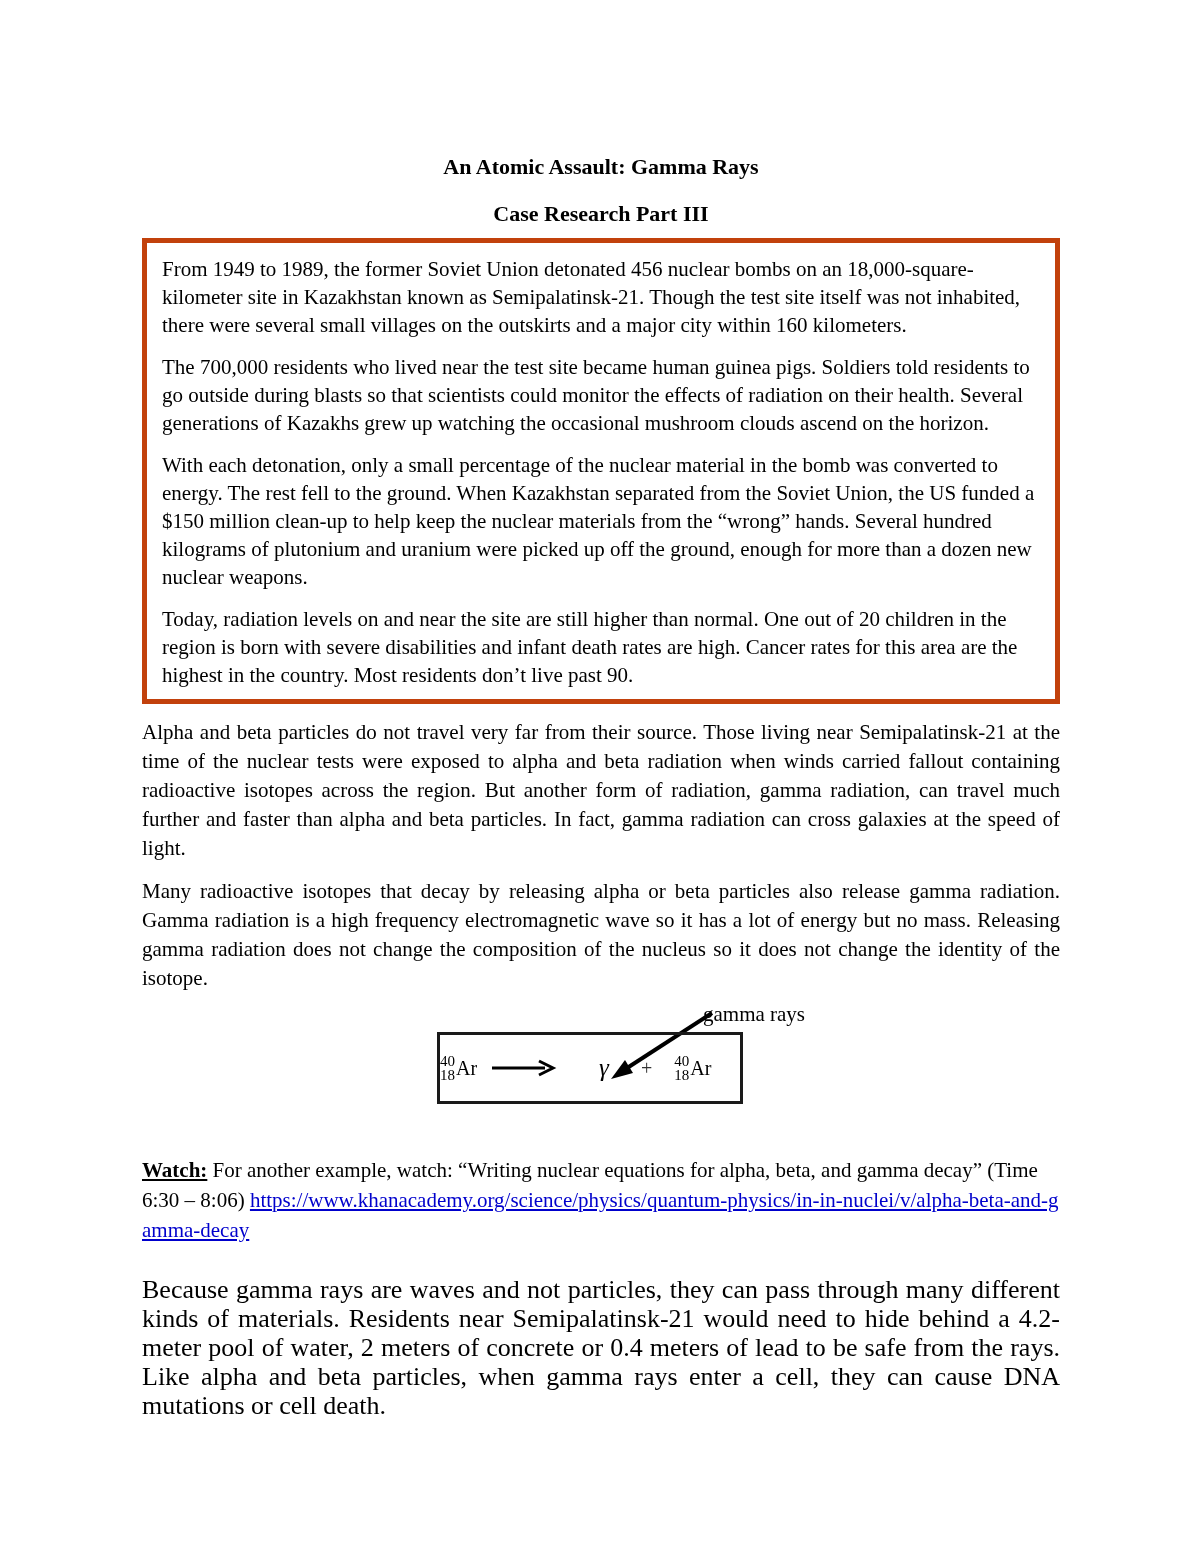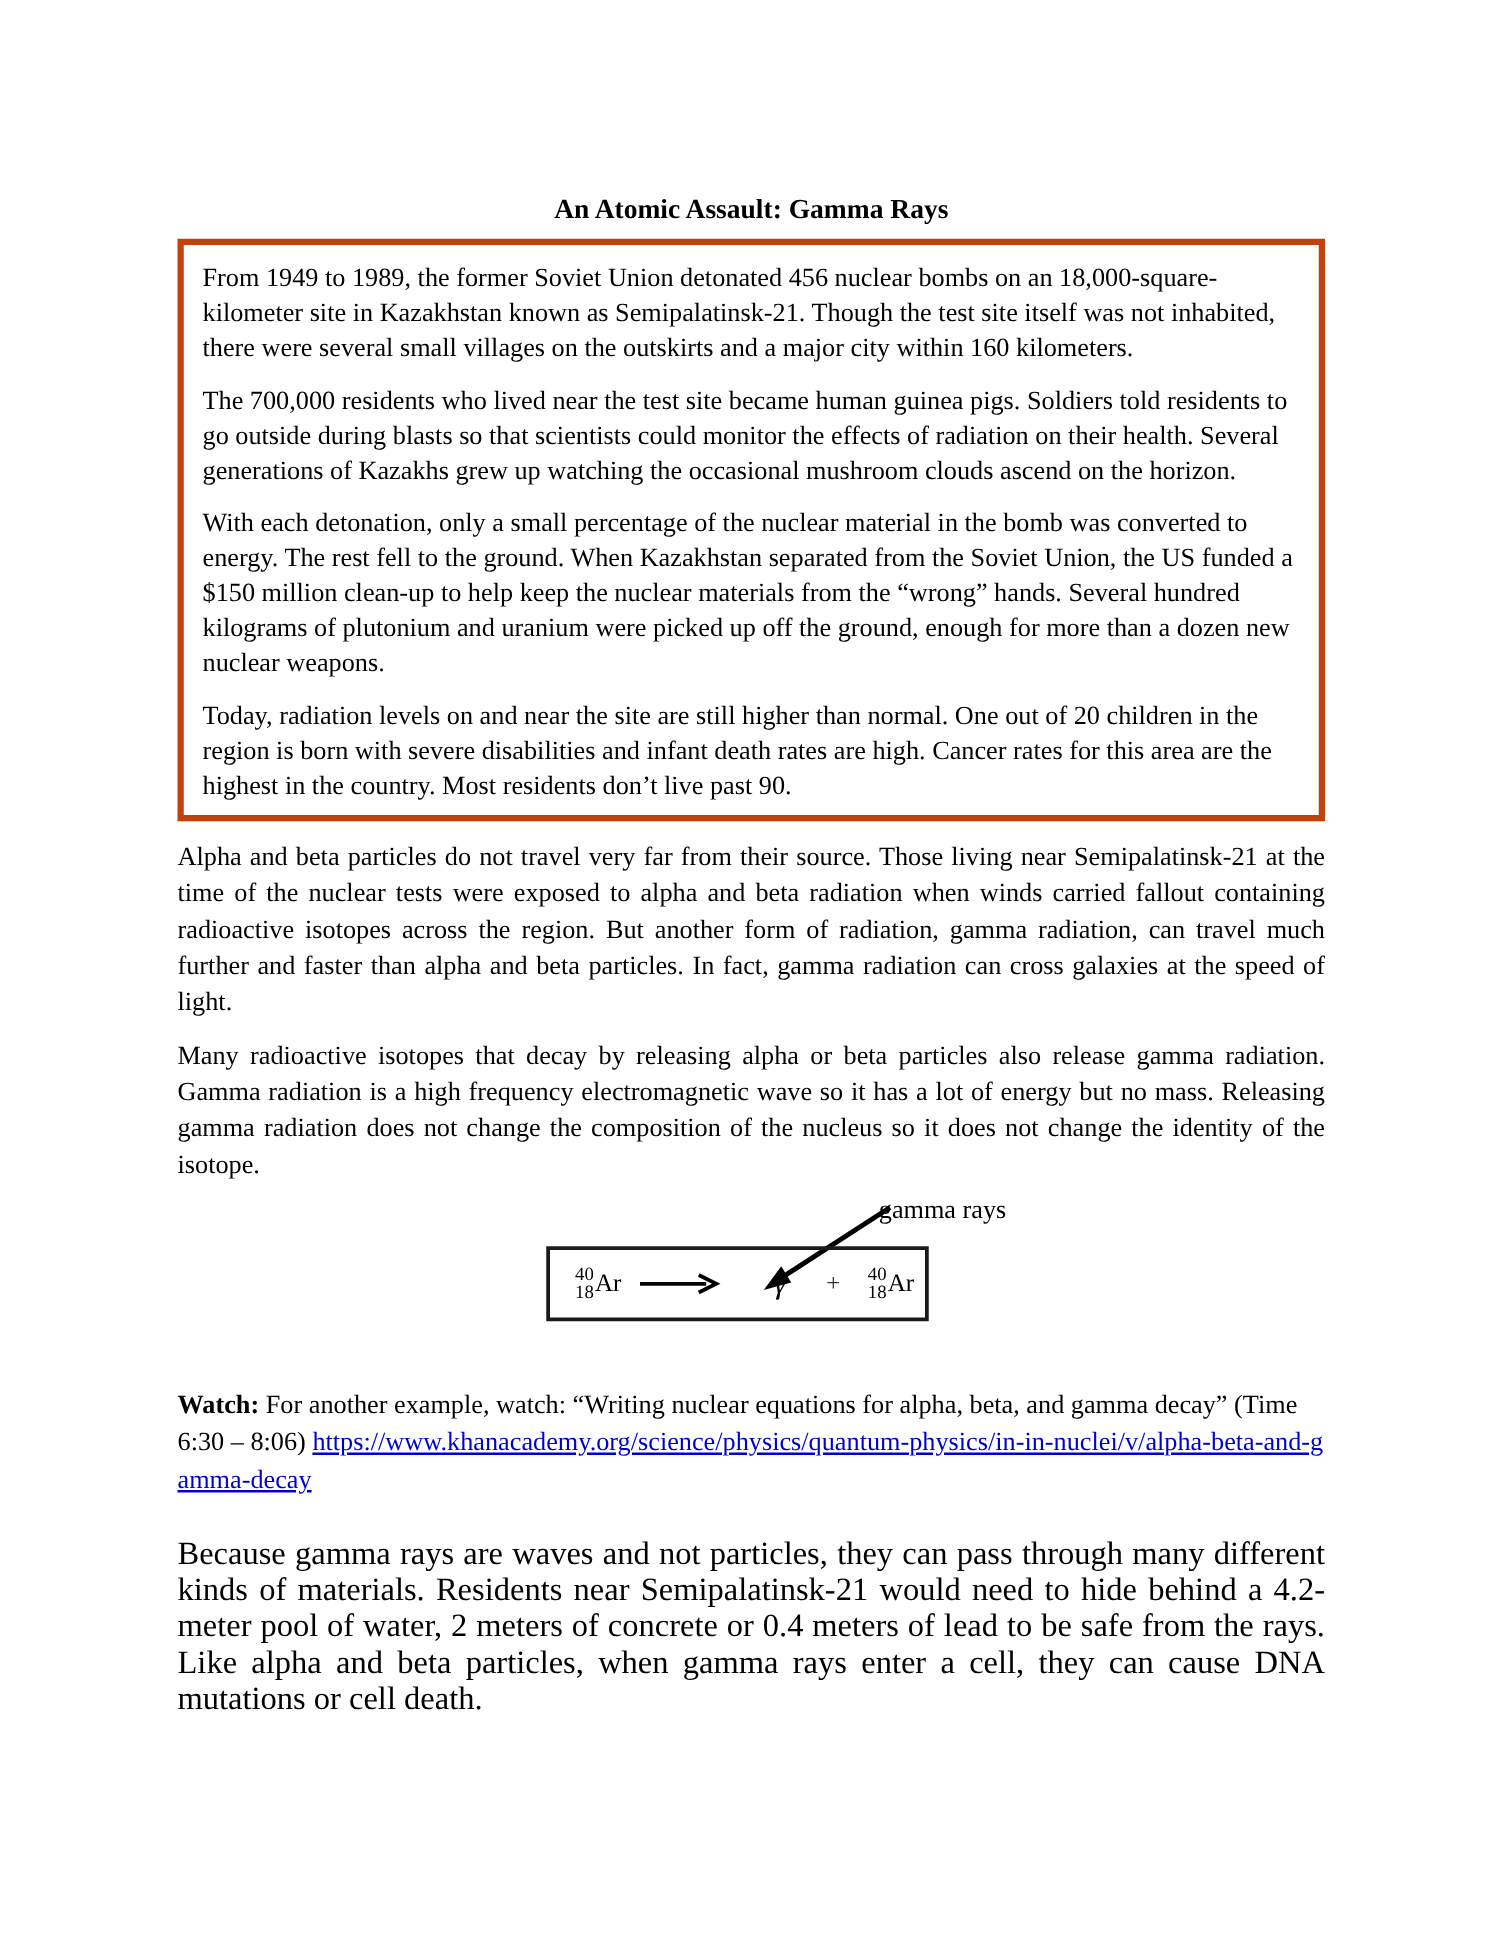--- a/index.html
+++ b/index.html
@@ -62,26 +62,25 @@
     line-height:24px;
   }
   .pointer-arrow {
     position:absolute;
     left:455px; top:8px;
     width:125px; height:85px;
   }
   .eq-box {
     position:absolute;
     left:295px; top:33px;
-    width:306px; height:60px;
+    width:306px; height:72px;
     border:3px solid #1a1a1a;
     display:flex;
     align-items:center;
-    padding-left:20px;
-    margin-top:12px;
+    padding-left:0;
   }
   .nuclide { display:inline-flex; align-items:center; }
   .nuclide .nums {
     display:inline-flex;
     flex-direction:column;
     font-size:15px;
     line-height:14px;
     margin-right:1px;
     text-align:left;
   }
@@ -93,36 +92,37 @@
     margin-left:42px;
   }
   .plus-sign { font-size:20px; margin-left:32px; color:#333; }
   .eq-box .product { margin-left:22px; }
   .watch-para {
     font-size:21px;
     line-height:30px;
     margin-top:36px;
     text-align:left;
   }
-  .watch-label { font-weight:bold; }
+  .watch-label { font-weight:bold;text-decoration:underline; }
   .watch-link { color:#0000cc; text-decoration:underline; word-break:break-all; cursor:pointer; }
   .final-para {
     font-size:26px;
     line-height:29px;
     margin-top:30px;
     text-align:justify;
   }
 </style>
 </head>
 <body>
 
 <div class="page">
   <div class="content">
 
     <div class="doc-title">An Atomic Assault: Gamma Rays</div>
+    <div class="doc-subtitle">Case Research Part III</div>
 
     <div class="case-box">
       <p>From 1949 to 1989, the former Soviet Union detonated 456 nuclear bombs on an 18,000-square-kilometer site in Kazakhstan known as Semipalatinsk-21. Though the test site itself was not inhabited, there were several small villages on the outskirts and a major city within 160 kilometers.</p>
       <p>The 700,000 residents who lived near the test site became human guinea pigs. Soldiers told residents to go outside during blasts so that scientists could monitor the effects of radiation on their health. Several generations of Kazakhs grew up watching the occasional mushroom clouds ascend on the horizon.</p>
       <p>With each detonation, only a small percentage of the nuclear material in the bomb was converted to energy. The rest fell to the ground. When Kazakhstan separated from the Soviet Union, the US funded a $150 million clean-up to help keep the nuclear materials from the “wrong” hands.  Several hundred kilograms of plutonium and uranium were picked up off the ground, enough for more than a dozen new nuclear weapons.</p>
       <p>Today, radiation levels on and near the site are still higher than normal. One out of 20 children in the region is born with severe disabilities and infant death rates are high. Cancer rates for this area are the highest in the country. Most residents don’t live past 90.</p>
     </div>
 
     <p class="body-para">Alpha and beta particles do not travel very far from their source. Those living near Semipalatinsk-21 at the time of the nuclear tests were exposed to alpha and beta radiation when winds carried fallout containing radioactive isotopes across the region. But another form of radiation, gamma radiation, can travel much further and faster than alpha and beta particles. In fact, gamma radiation can cross galaxies at the speed of light.</p>
     <p class="body-para">Many radioactive isotopes that decay by releasing alpha or beta particles also release gamma radiation. Gamma radiation is a high frequency electromagnetic wave so it has a lot of energy but no mass. Releasing gamma radiation does not change the composition of the nucleus so it does not change the identity of the isotope.</p>

